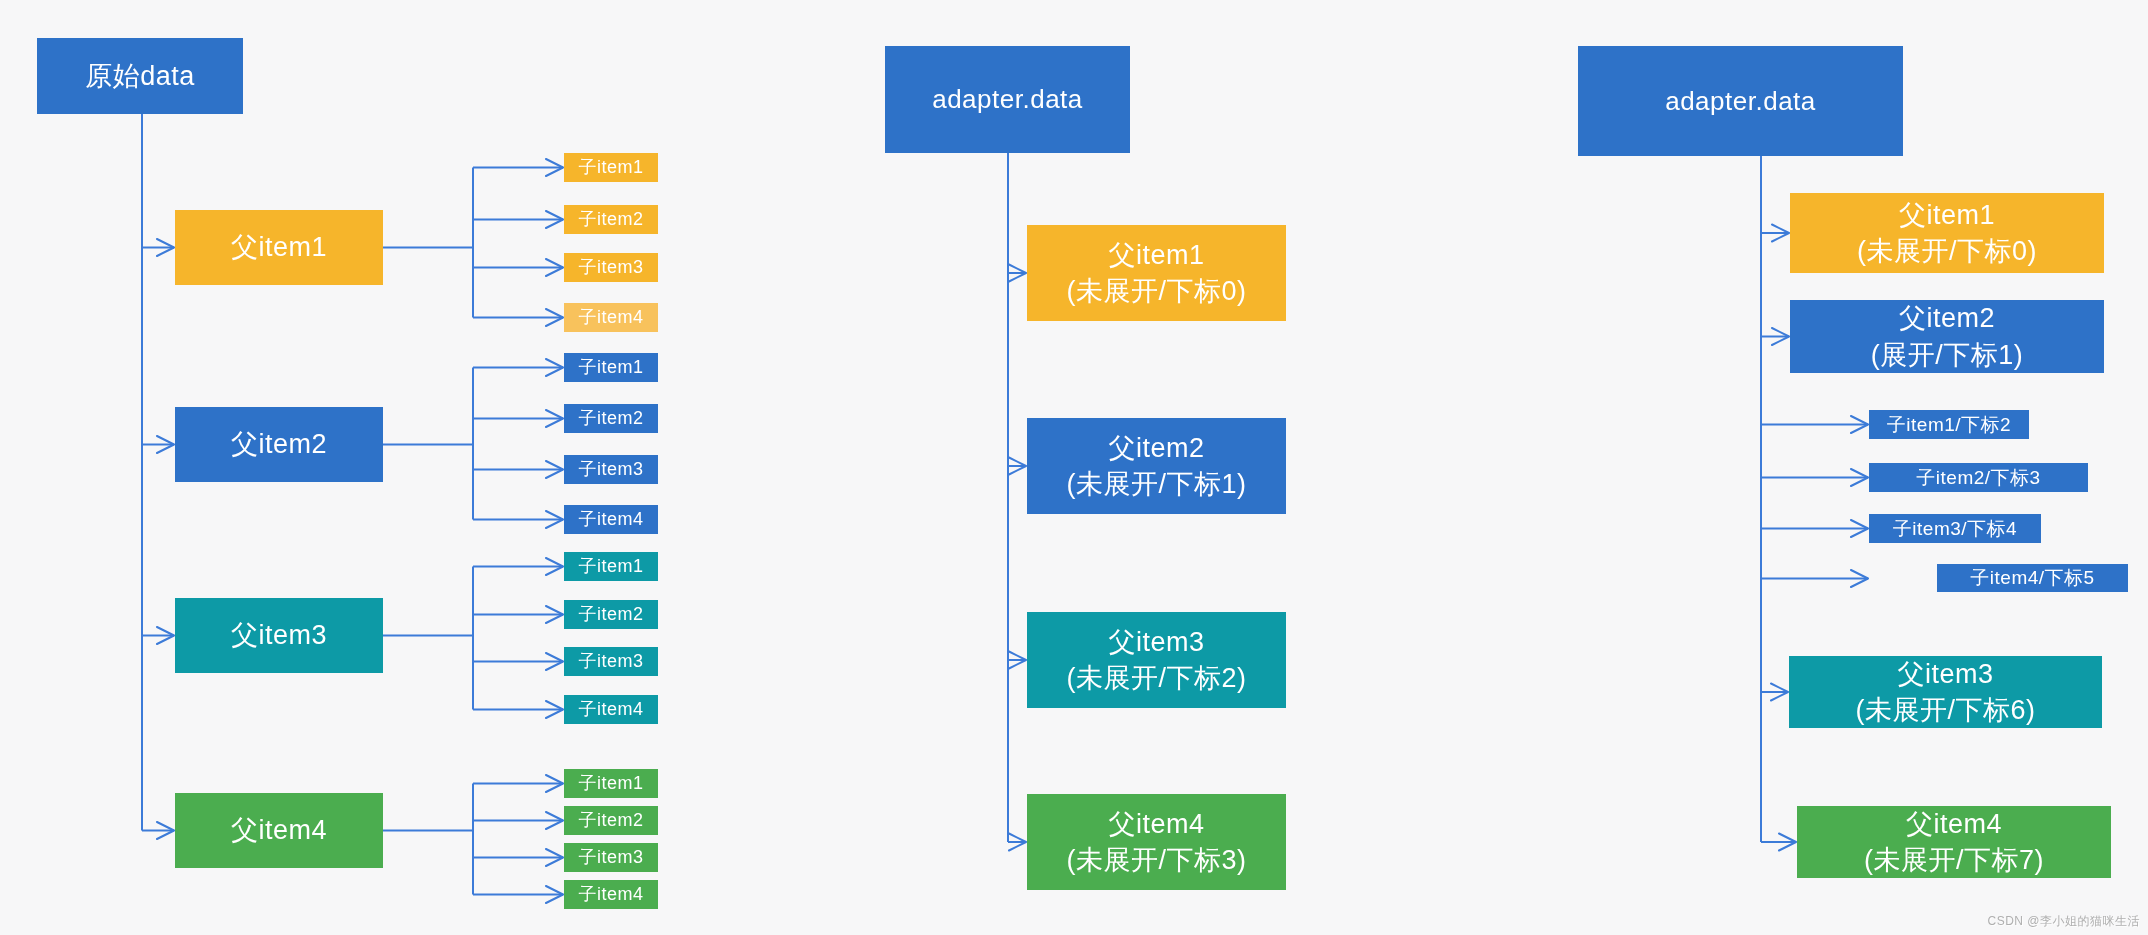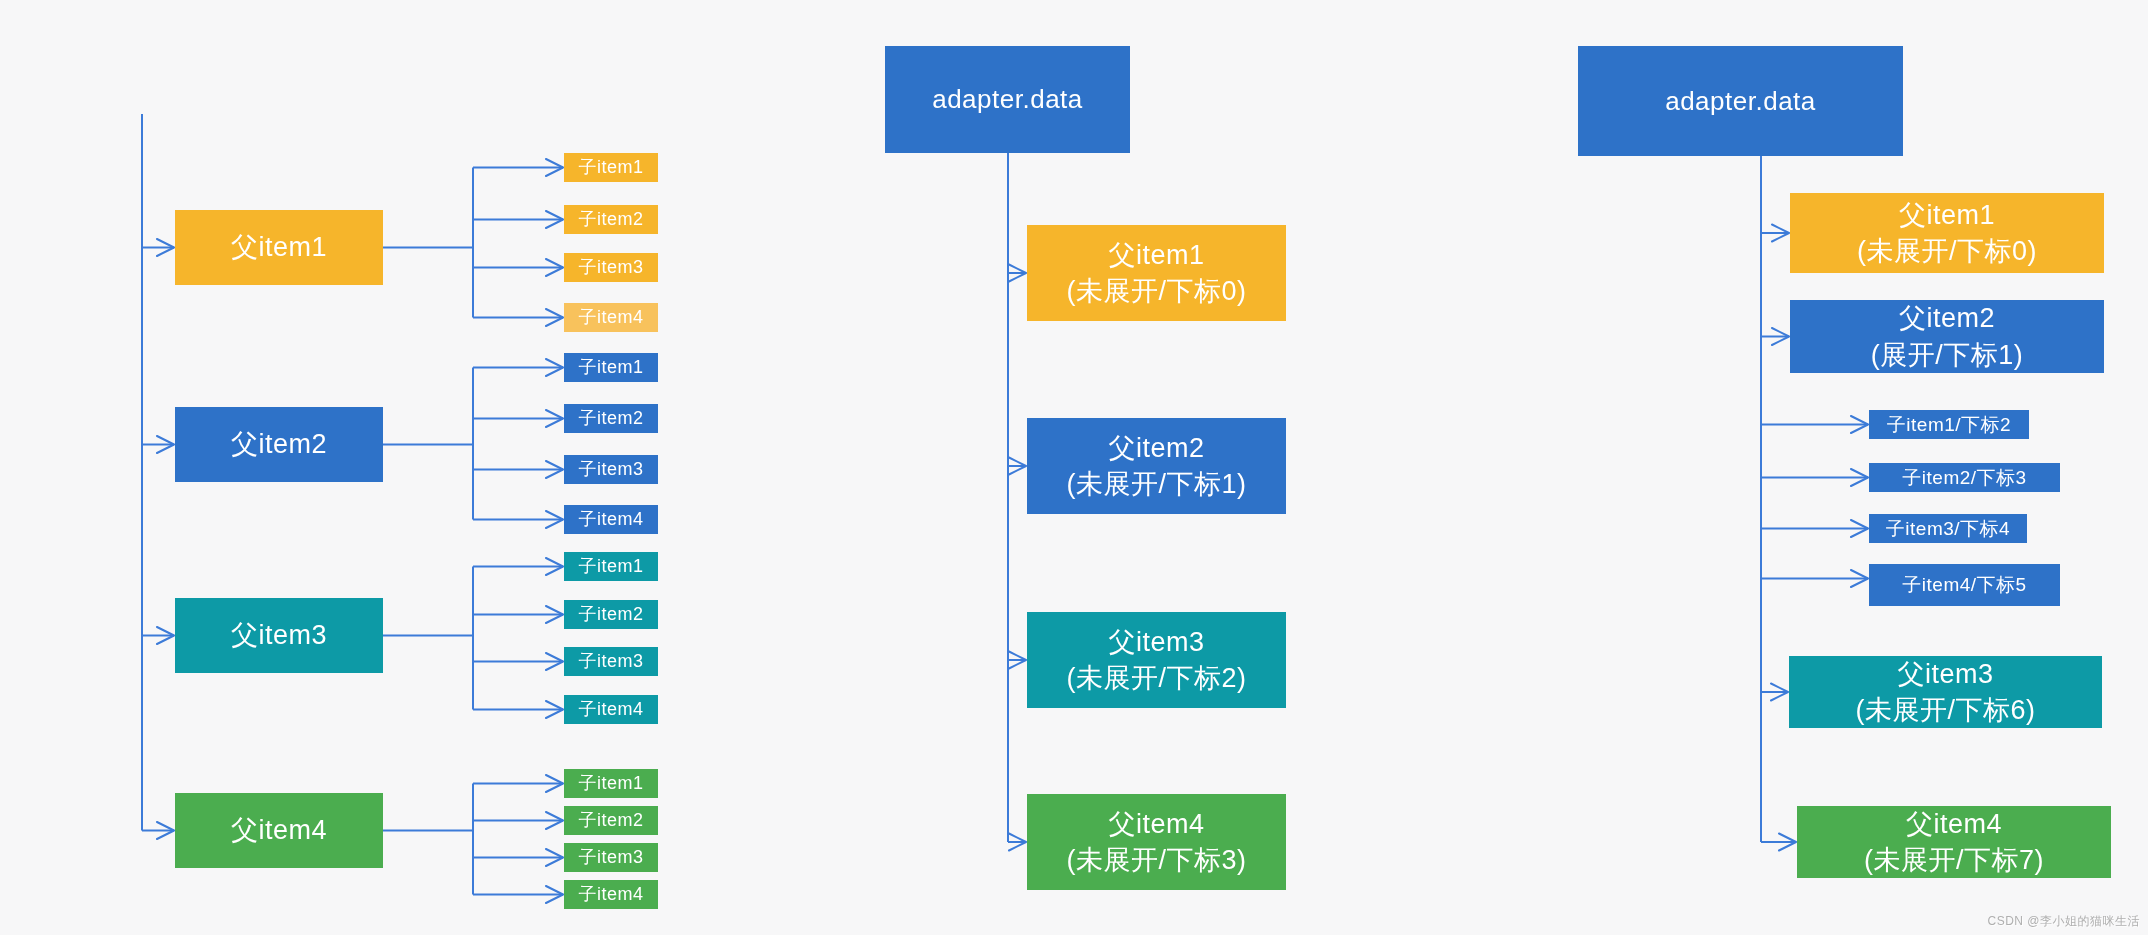--- a/index.html
+++ b/index.html
@@ -83,20 +83,23 @@
       <line x1="1761" y1="233" x2="1789" y2="233" stroke="#3C7BD8" stroke-width="2" marker-end="url(#arrowhead)"></line>
       <line x1="1761" y1="336.5" x2="1789" y2="336.5" stroke="#3C7BD8" stroke-width="2" marker-end="url(#arrowhead)"></line>
       <line x1="1761" y1="424.5" x2="1868" y2="424.5" stroke="#3C7BD8" stroke-width="2" marker-end="url(#arrowhead)"></line>
       <line x1="1761" y1="477.5" x2="1868" y2="477.5" stroke="#3C7BD8" stroke-width="2" marker-end="url(#arrowhead)"></line>
       <line x1="1761" y1="528.5" x2="1868" y2="528.5" stroke="#3C7BD8" stroke-width="2" marker-end="url(#arrowhead)"></line>
       <line x1="1761" y1="578.5" x2="1868" y2="578.5" stroke="#3C7BD8" stroke-width="2" marker-end="url(#arrowhead)"></line>
       <line x1="1761" y1="692" x2="1788" y2="692" stroke="#3C7BD8" stroke-width="2" marker-end="url(#arrowhead)"></line>
       <line x1="1761" y1="842" x2="1796" y2="842" stroke="#3C7BD8" stroke-width="2" marker-end="url(#arrowhead)"></line>
     </svg>
   <div id="boxes">
+      <div class="node" style="left: 37px; top: 38px; width: 206px; height: 76px; background: rgb(46, 114, 200); color: rgb(255, 255, 255); font-size: 27px;">
+        <span class="node-line">原始data</span>
+      </div>
       <div class="node" style="left: 175px; top: 210px; width: 208px; height: 75px; background: rgb(246, 181, 43); color: rgb(255, 255, 255); font-size: 27px;">
         <span class="node-line">父item1</span>
       </div>
       <div class="node" style="left: 564px; top: 153px; width: 94px; height: 29px; background: rgb(246, 181, 43); color: rgb(255, 255, 255); font-size: 18px;">
         <span class="node-line">子item1</span>
       </div>
       <div class="node" style="left: 564px; top: 205px; width: 94px; height: 29px; background: rgb(246, 181, 43); color: rgb(255, 255, 255); font-size: 18px;">
         <span class="node-line">子item2</span>
       </div>
       <div class="node" style="left: 564px; top: 253px; width: 94px; height: 29px; background: rgb(246, 181, 43); color: rgb(255, 255, 255); font-size: 18px;">
@@ -176,27 +179,27 @@
         <span class="node-line">父item1</span>
         <span class="node-line">(未展开/下标0)</span>
       </div>
       <div class="node" style="left: 1790px; top: 300px; width: 314px; height: 73px; background: rgb(46, 114, 200); color: rgb(255, 255, 255); font-size: 27px;">
         <span class="node-line">父item2</span>
         <span class="node-line">(展开/下标1)</span>
       </div>
       <div class="node" style="left: 1869px; top: 410px; width: 160px; height: 29px; background: rgb(46, 114, 200); color: rgb(255, 255, 255); font-size: 19px;">
         <span class="node-line">子item1/下标2</span>
       </div>
-      <div class="node" style="left: 1869px; top: 463px; width: 191px; height: 29px; background: rgb(46, 114, 200); color: rgb(255, 255, 255); font-size: 19px; justify-content: center;">
+      <div class="node" style="left: 1869px; top: 463px; width: 219px; height: 29px; background: rgb(46, 114, 200); color: rgb(255, 255, 255); font-size: 19px; justify-content: center;">
         <span class="node-line">子item2/下标3</span>
       </div>
-      <div class="node" style="left: 1869px; top: 514px; width: 158px; height: 29px; background: rgb(46, 114, 200); color: rgb(255, 255, 255); font-size: 19px;">
+      <div class="node" style="left: 1869px; top: 514px; width: 172px; height: 29px; background: rgb(46, 114, 200); color: rgb(255, 255, 255); font-size: 19px;">
         <span class="node-line">子item3/下标4</span>
       </div>
-      <div class="node" style="left: 1869px; top: 564px; width: 191px; height: 42px; background: rgb(46, 114, 200); color: rgb(255, 255, 255); font-size: 19px;">
+      <div class="node" style="left: 1937px; top: 564px; width: 191px; height: 28px; background: rgb(46, 114, 200); color: rgb(255, 255, 255); font-size: 19px;">
         <span class="node-line">子item4/下标5</span>
       </div>
       <div class="node" style="left: 1789px; top: 656px; width: 313px; height: 72px; background: rgb(13, 154, 166); color: rgb(255, 255, 255); font-size: 27px;">
         <span class="node-line">父item3</span>
         <span class="node-line">(未展开/下标6)</span>
       </div>
       <div class="node" style="left: 1797px; top: 806px; width: 314px; height: 72px; background: rgb(75, 173, 79); color: rgb(255, 255, 255); font-size: 27px;">
         <span class="node-line">父item4</span>
         <span class="node-line">(未展开/下标7)</span>
       </div>

